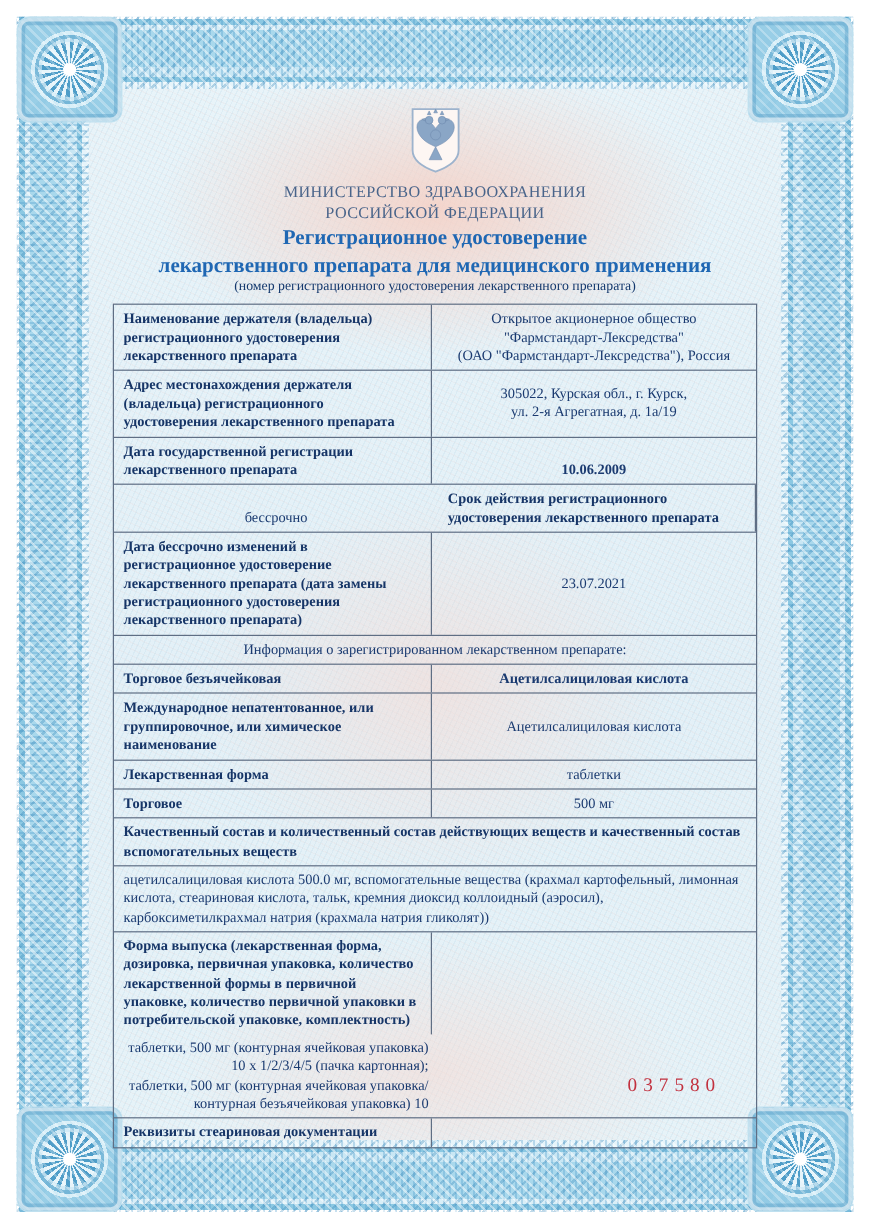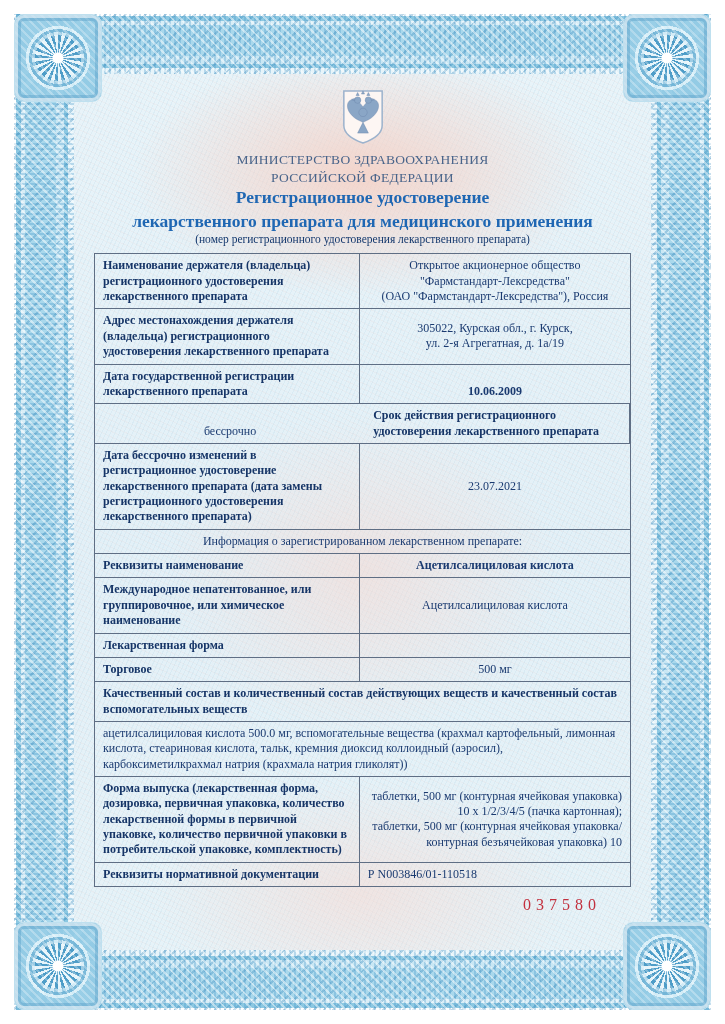--- a/index.html
+++ b/index.html
@@ -100,21 +100,21 @@
   .cell.value.left{text-align:right;align-items:flex-start;}
   .cell.value.bold{font-weight:bold;}
   .cell.full{width:100%;border-right:none;}
   .cell.section{font-weight:normal;text-align:center;align-items:center;color:#1a3a70;}
   .cell.comp-h{font-weight:bold;color:#163567;}
   .cell.comp-t{font-weight:normal;color:#1a3a70;}
   .pre{white-space:pre-line;}
   .mh50{min-height:50px;} .mh44{min-height:44px;} .mh32{min-height:32px;align-items:flex-end;}
   .mh62{min-height:62px;} .mh20{min-height:20px;} .mh21{min-height:21px;}
   .mh45{min-height:45px;} .mh33{min-height:33px;} .mh47{min-height:47px;}
-  .mh71{min-height:71px;} .mh22{min-height:22px;}
+  .mh71{min-height:71px;flex-direction:column;} .mh22{min-height:22px;}
   
   .serial{
     position:absolute;top:882px;right:110px;
     font-size:16px;letter-spacing:5px;color:#c2303e;
   }
 </style>
 </head>
 <body>
 
 <div class="certificate">
@@ -182,31 +182,32 @@
       <div class="trow mh62">
         <div class="cell label">Дата бессрочно изменений в регистрационное удостоверение лекарственного препарата (дата замены регистрационного удостоверения лекарственного препарата)</div>
         <div class="cell value">23.07.2021</div>
       </div>
 
       <div class="trow mh20">
         <div class="cell full section">Информация о зарегистрированном лекарственном препарате:</div>
       </div>
 
       <div class="trow mh21">
-        <div class="cell label">Реквизиты наименование</div>
+        <div class="cell label">Торговое безъячейковая</div>
         <div class="cell value bold">Ацетилсалициловая кислота</div>
       </div>
 
       <div class="trow mh45">
         <div class="cell label">Международное непатентованное, или группировочное, или химическое наименование</div>
         <div class="cell value">Ацетилсалициловая кислота</div>
       </div>
 
       <div class="trow mh21">
         <div class="cell label">Лекарственная форма</div>
+        <div class="cell value">таблетки</div>
       </div>
 
       <div class="trow mh21">
         <div class="cell label">Торговое</div>
         <div class="cell value">500 мг</div>
       </div>
 
       <div class="trow mh33">
         <div class="cell full comp-h">Качественный состав и количественный состав действующих веществ и качественный состав вспомогательных веществ</div>
       </div>
@@ -215,21 +216,20 @@
         <div class="cell full comp-t">ацетилсалициловая кислота 500.0 мг, вспомогательные вещества (крахмал картофельный, лимонная кислота, стеариновая кислота, тальк, кремния диоксид коллоидный (аэросил), карбоксиметилкрахмал натрия (крахмала натрия гликолят))</div>
       </div>
 
       <div class="trow mh71">
         <div class="cell label">Форма выпуска (лекарственная форма, дозировка, первичная упаковка, количество лекарственной формы в первичной упаковке, количество первичной упаковки в потребительской упаковке, комплектность)</div>
         <div class="cell value left pre">таблетки, 500 мг (контурная ячейковая упаковка) 10 х 1/2/3/4/5 (пачка картонная);
 таблетки, 500 мг (контурная ячейковая упаковка/ контурная безъячейковая упаковка) 10</div>
       </div>
 
       <div class="trow mh22">
-        <div class="cell label">Реквизиты нормативной документации</div>
-        <div class="cell value left">Р N003846/01-110518</div>
+        <div class="cell label">Реквизиты стеариновая документации</div>
       </div>
 
     </div>
   </div>
 
   <div class="serial">037580</div>
 </div>
 
 </body></html>

